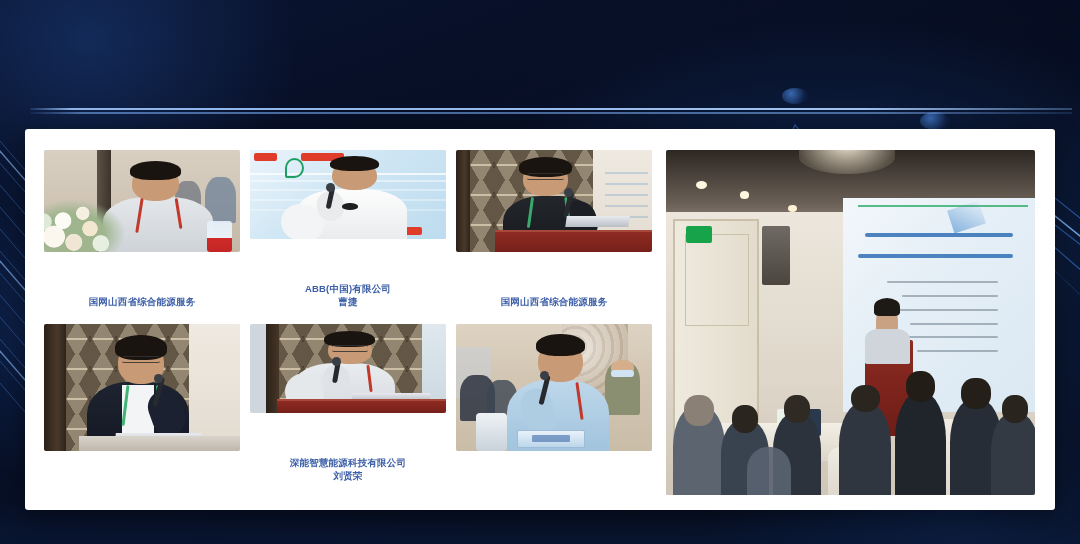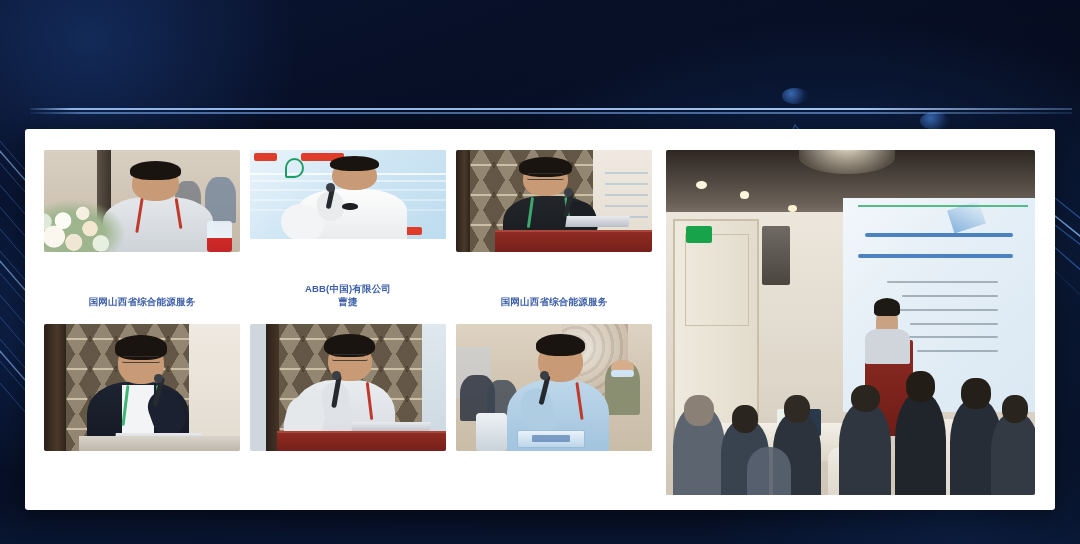--- a/index.html
+++ b/index.html
@@ -319,20 +319,24 @@
                 <div class="glasses" style="left:42%;top:24%;width:18%;"></div>
                 <div class="lanyard-l" style="left:43%;top:46%;height:30%;background:#c0392b;transform:rotate(7deg);"></div>
                 <div class="lanyard-r" style="left:60%;top:46%;height:30%;background:#c0392b;transform:rotate(-7deg);"></div>
                 <div class="arm" style="left:37%;top:46%;width:14%;height:34%;background:#dfe3e7;transform:rotate(-10deg);"></div>
                 <div class="mic" style="left:43%;top:40%;height:26%;transform:rotate(10deg);"></div>
                 <div class="mictop" style="left:42%;top:37%;"></div>
                 <div class="laptop" style="left:52%;bottom:14%;width:40%;height:9%;"></div>
                 <div class="podium" style="left:14%;right:-8%;height:14%;"></div>
               </div>
             </div>
+            <div class="cap">
+              <span>深能智慧能源科技有限公司</span>
+              <span class="l2">刘贤荣</span>
+            </div>
           </div>
 
           <div class="cell">
             <div class="photo p6">
               <div class="sc">
                 <div class="banquet"></div>
                 <div style="position:absolute;right:12%;top:0;width:34%;height:72%;
                   background:radial-gradient(circle at 30% 30%,rgba(255,255,255,.5),rgba(160,140,115,.25) 60%),
                   repeating-radial-gradient(circle at 20% 25%,rgba(120,100,75,.25) 0 3px,rgba(0,0,0,0) 3px 9px);"></div>
                 <div style="position:absolute;left:0;top:18%;width:18%;height:40%;background:#c9cfd6;opacity:.6;"></div>

